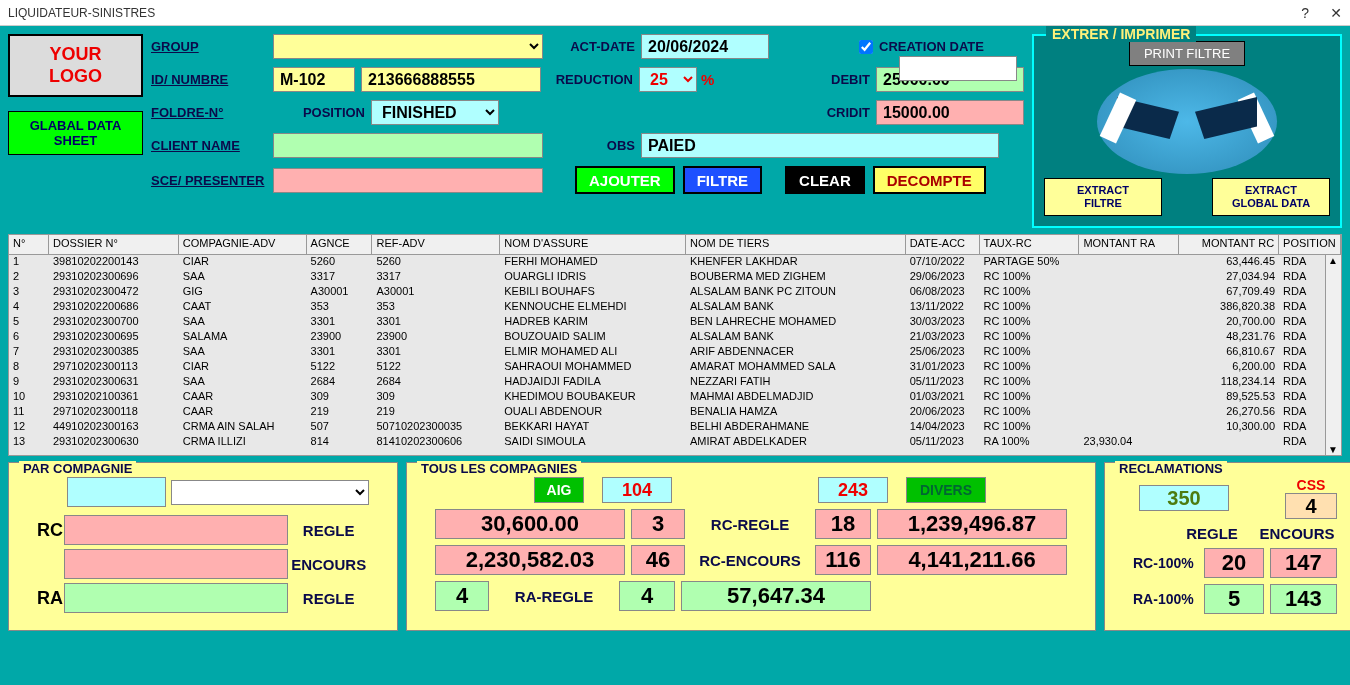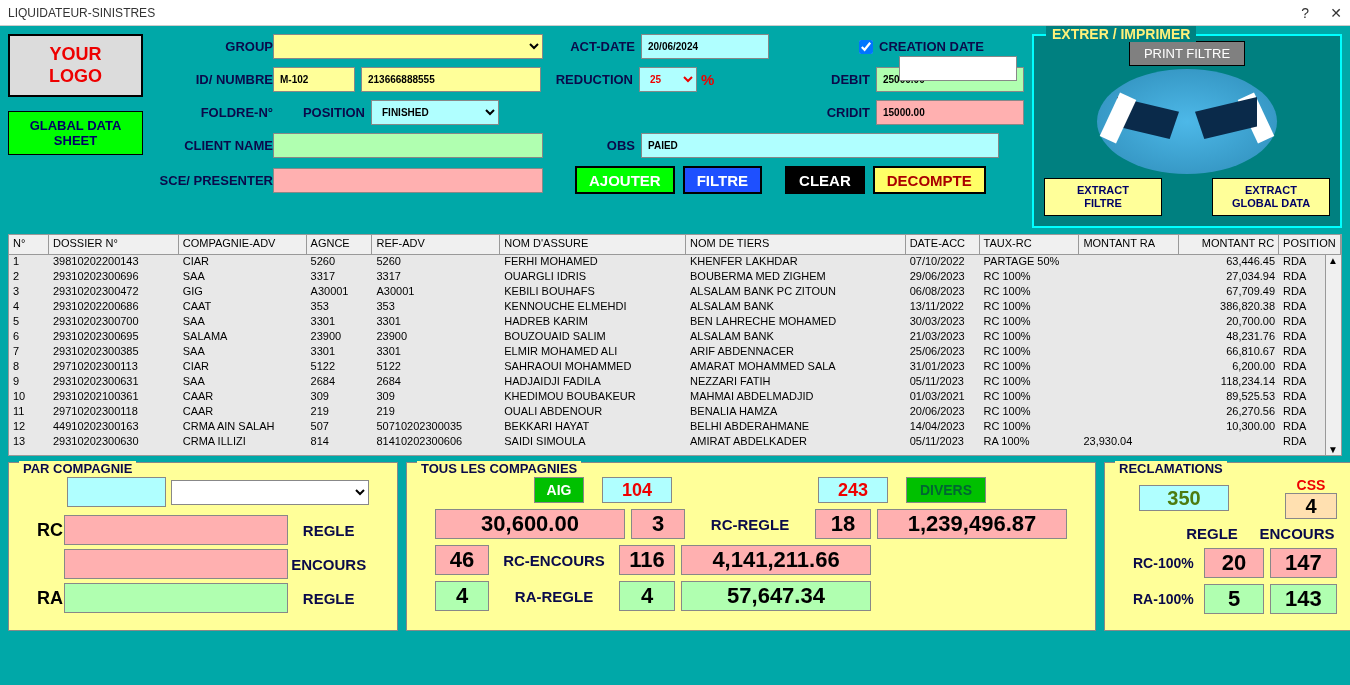--- a/index.html
+++ b/index.html
@@ -7,23 +7,23 @@
   .titlebar { background: #fff; height: 26px; display: flex; align-items: center; padding: 0 8px; font-size: 12px; color: #333; border-bottom: 1px solid #ccc; }
   .titlebar .title { flex: 1; }
   .titlebar .btns span { margin-left: 18px; font-size: 14px; color: #333; }
   .main { padding: 8px; }
   .top { display: flex; gap: 8px; }
   .leftcol { width: 135px; }
   .logo { border: 2px solid #000; background: #dcdcdc; color: #e00; font-weight: bold; font-size: 18px; text-align: center; padding: 8px 0; margin-bottom: 14px; line-height: 1.2; }
   .glabal { background: #00ff00; border: 1px solid #000; color: #006; font-weight: bold; font-size: 13px; text-align: center; padding: 6px 4px; cursor: pointer; }
   .formcol { flex: 1; }
   .row { display: flex; align-items: center; margin-bottom: 8px; }
-  .lbl { width: 122px; text-align: right; font-weight: bold; color: #0a0a4a; font-size: 13px; padding-right: 0; }
+  .lbl { width: 122px; text-align: left; font-weight: bold; color: #0a0a4a; font-size: 13px; padding-right: 0; text-decoration: underline; }
   .lbl2 { width: 98px; text-align: right; font-weight: bold; color: #0a0a4a; font-size: 13px; padding-right: 6px; }
-  .fld { height: 25px; border: 1px solid #888; font-size: 10px; font-weight: bold; padding: 0 6px; display: flex; align-items: center; }
+  .fld { height: 25px; border: 1px solid #888; font-size: 16px; font-weight: bold; padding: 0 6px; display: flex; align-items: center; }
   .yellow { background: #ffff99; }
   .cyan { background: #b0ffff; }
   .green { background: #b0ffb0; }
   .pink { background: #ffb0b0; }
   .white { background: #fff; }
   select.fld { appearance: auto; }
   .btn { height: 28px; border: 2px solid #000; font-weight: bold; font-size: 15px; cursor: pointer; display: inline-flex; align-items: center; justify-content: center; padding: 0 12px; }
   .btn-green { background: #00ff00; color: #fff; }
   .btn-blue { background: #1e50ff; color: #fff; }
   .btn-black { background: #000; color: #fff; margin-left: 15px; }
@@ -398,20 +398,21 @@
       </div>
       <div id="p2rows">
           <div class="prow">
             <div class="pcbox pink big" style="width:190px">30,600.00</div>
             <div class="pcbox pink big" style="width:54px">3</div>
             <div class="rghead" style="width:118px">RC-REGLE</div>
             <div class="pcbox pink big" style="width:56px">18</div>
             <div class="pcbox pink big" style="width:190px">1,239,496.87</div>
           </div>
           <div class="prow">
+            <div class="pcbox pink big" style="width:190px">2,230,582.03</div>
             <div class="pcbox pink big" style="width:54px">46</div>
             <div class="rghead" style="width:118px">RC-ENCOURS</div>
             <div class="pcbox pink big" style="width:56px">116</div>
             <div class="pcbox pink big" style="width:190px">4,141,211.66</div>
           </div>
           <div class="prow">
             <div class="pcbox green big" style="width:54px">4</div>
             <div class="rghead" style="width:118px">RA-REGLE</div>
             <div class="pcbox green big" style="width:56px">4</div>
             <div class="pcbox green big" style="width:190px">57,647.34</div>

